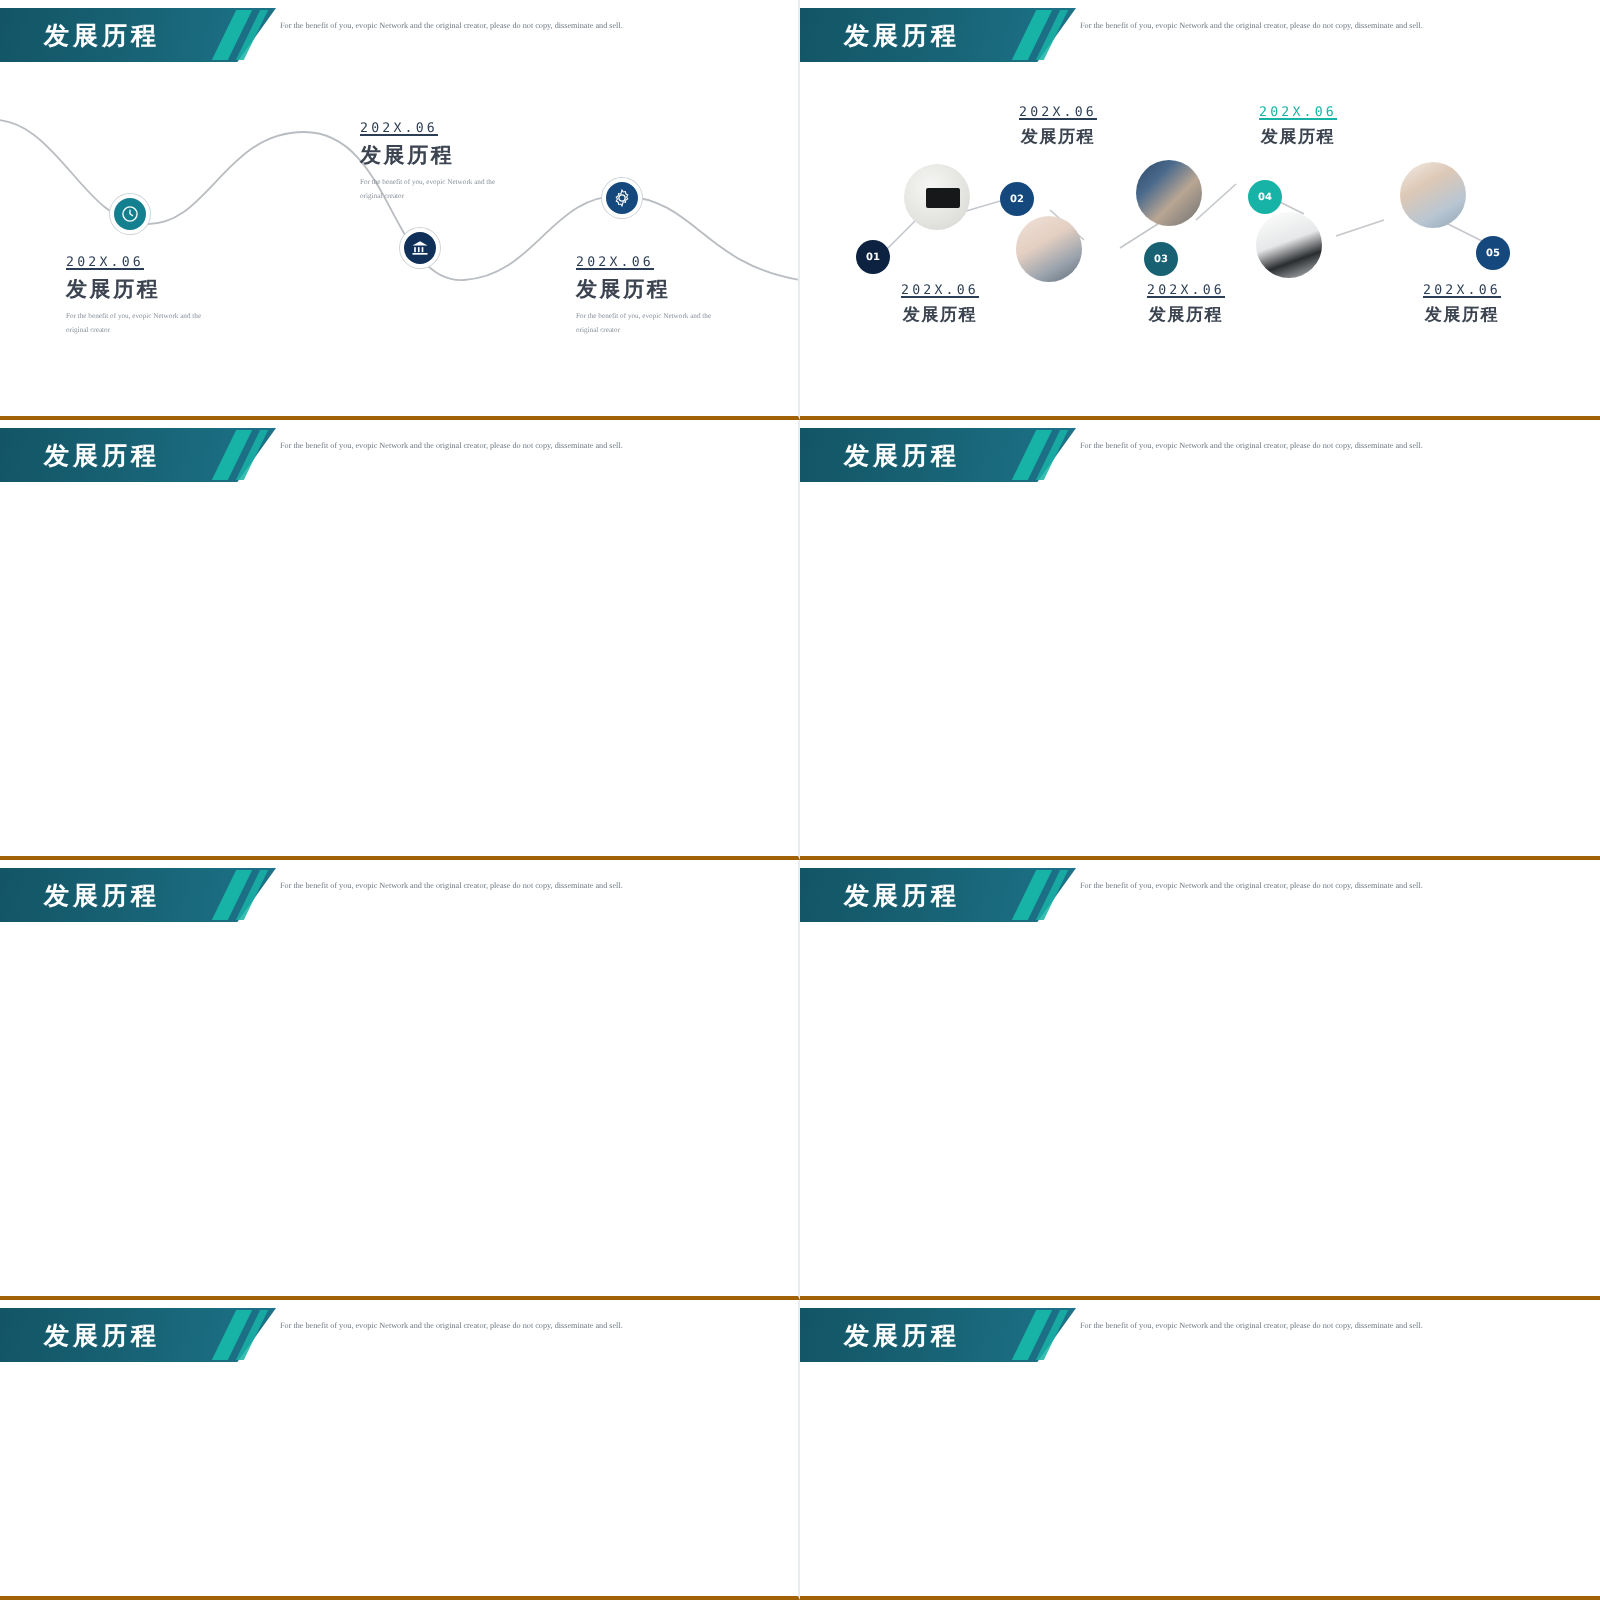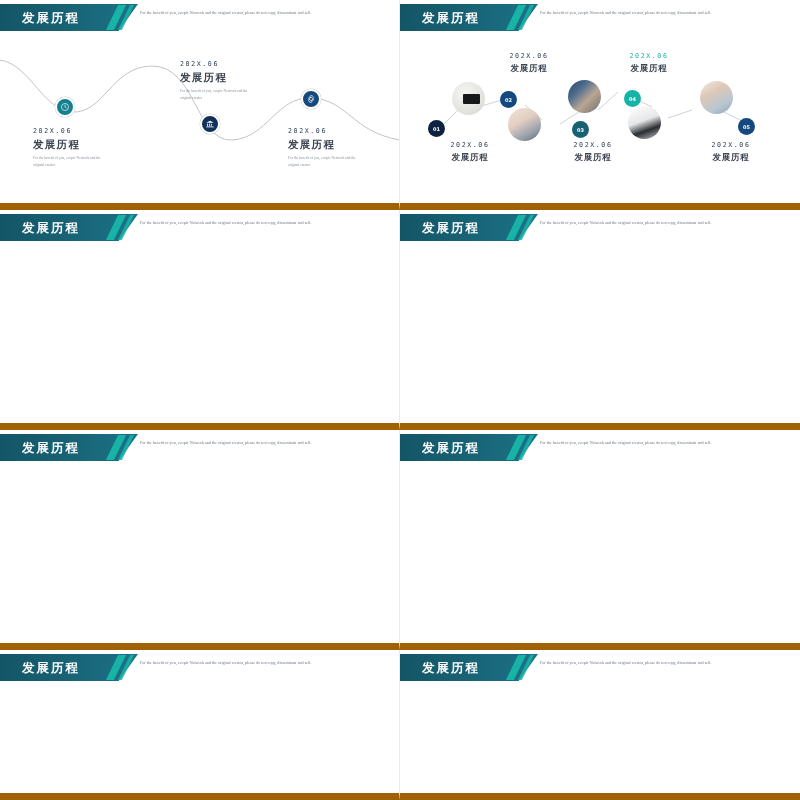--- a/index.html
+++ b/index.html
@@ -12,21 +12,21 @@
   .grid {
     width: 800px; height: 800px;
     display: grid;
     grid-template-columns: 400px 400px;
     grid-template-rows: 210px 220px 220px 150px;
   }
   .slide {
     position: relative;
     background: #fff;
     border-right: 1px solid #e9ecee;
-    border-bottom: 7px solid #a16207;
+    border-bottom: 2px solid #a16207;
     overflow: hidden;
   }
   .slide:nth-child(2n) { border-right: none; }
 
   
   .hdr { position: absolute; left: 0; top: 4px; height: 27px; }
   .hdr-bar {
     position: absolute; left: 0; top: 0;
     width: 138px; height: 27px;
     background: linear-gradient(100deg, #135566 0%, #176173 45%, #1d7389 100%);
@@ -51,21 +51,21 @@
   .hdr-desc {
     position: absolute; left: 140px; top: 5px;
     width: 210px;
     font-size: 4.1px; line-height: 1.95; color: #6d7680;
     font-family: "Liberation Serif", serif;
   }
 
   
   .date {
     font-size: 6.6px; letter-spacing: 1.6px; color: #2c3e55;
-    font-family: "DejaVu Sans Mono", monospace; white-space: nowrap;
+    font-family: "DejaVu Sans Mono", monospace; white-space: nowrap; text-decoration: underline;
   }
   .date.teal { color: #17b3a7; }
   .ttl {
     font-size: 10.5px; letter-spacing: 1.3px; color: #3b4450;
     font-weight: 600; white-space: nowrap;
     font-family: "DejaVu Sans", sans-serif;
   }
   .ttl.sm { font-size: 8.5px; letter-spacing: .8px; }
   .body {
     font-size: 3.6px; line-height: 1.9; color: #8a929b;

